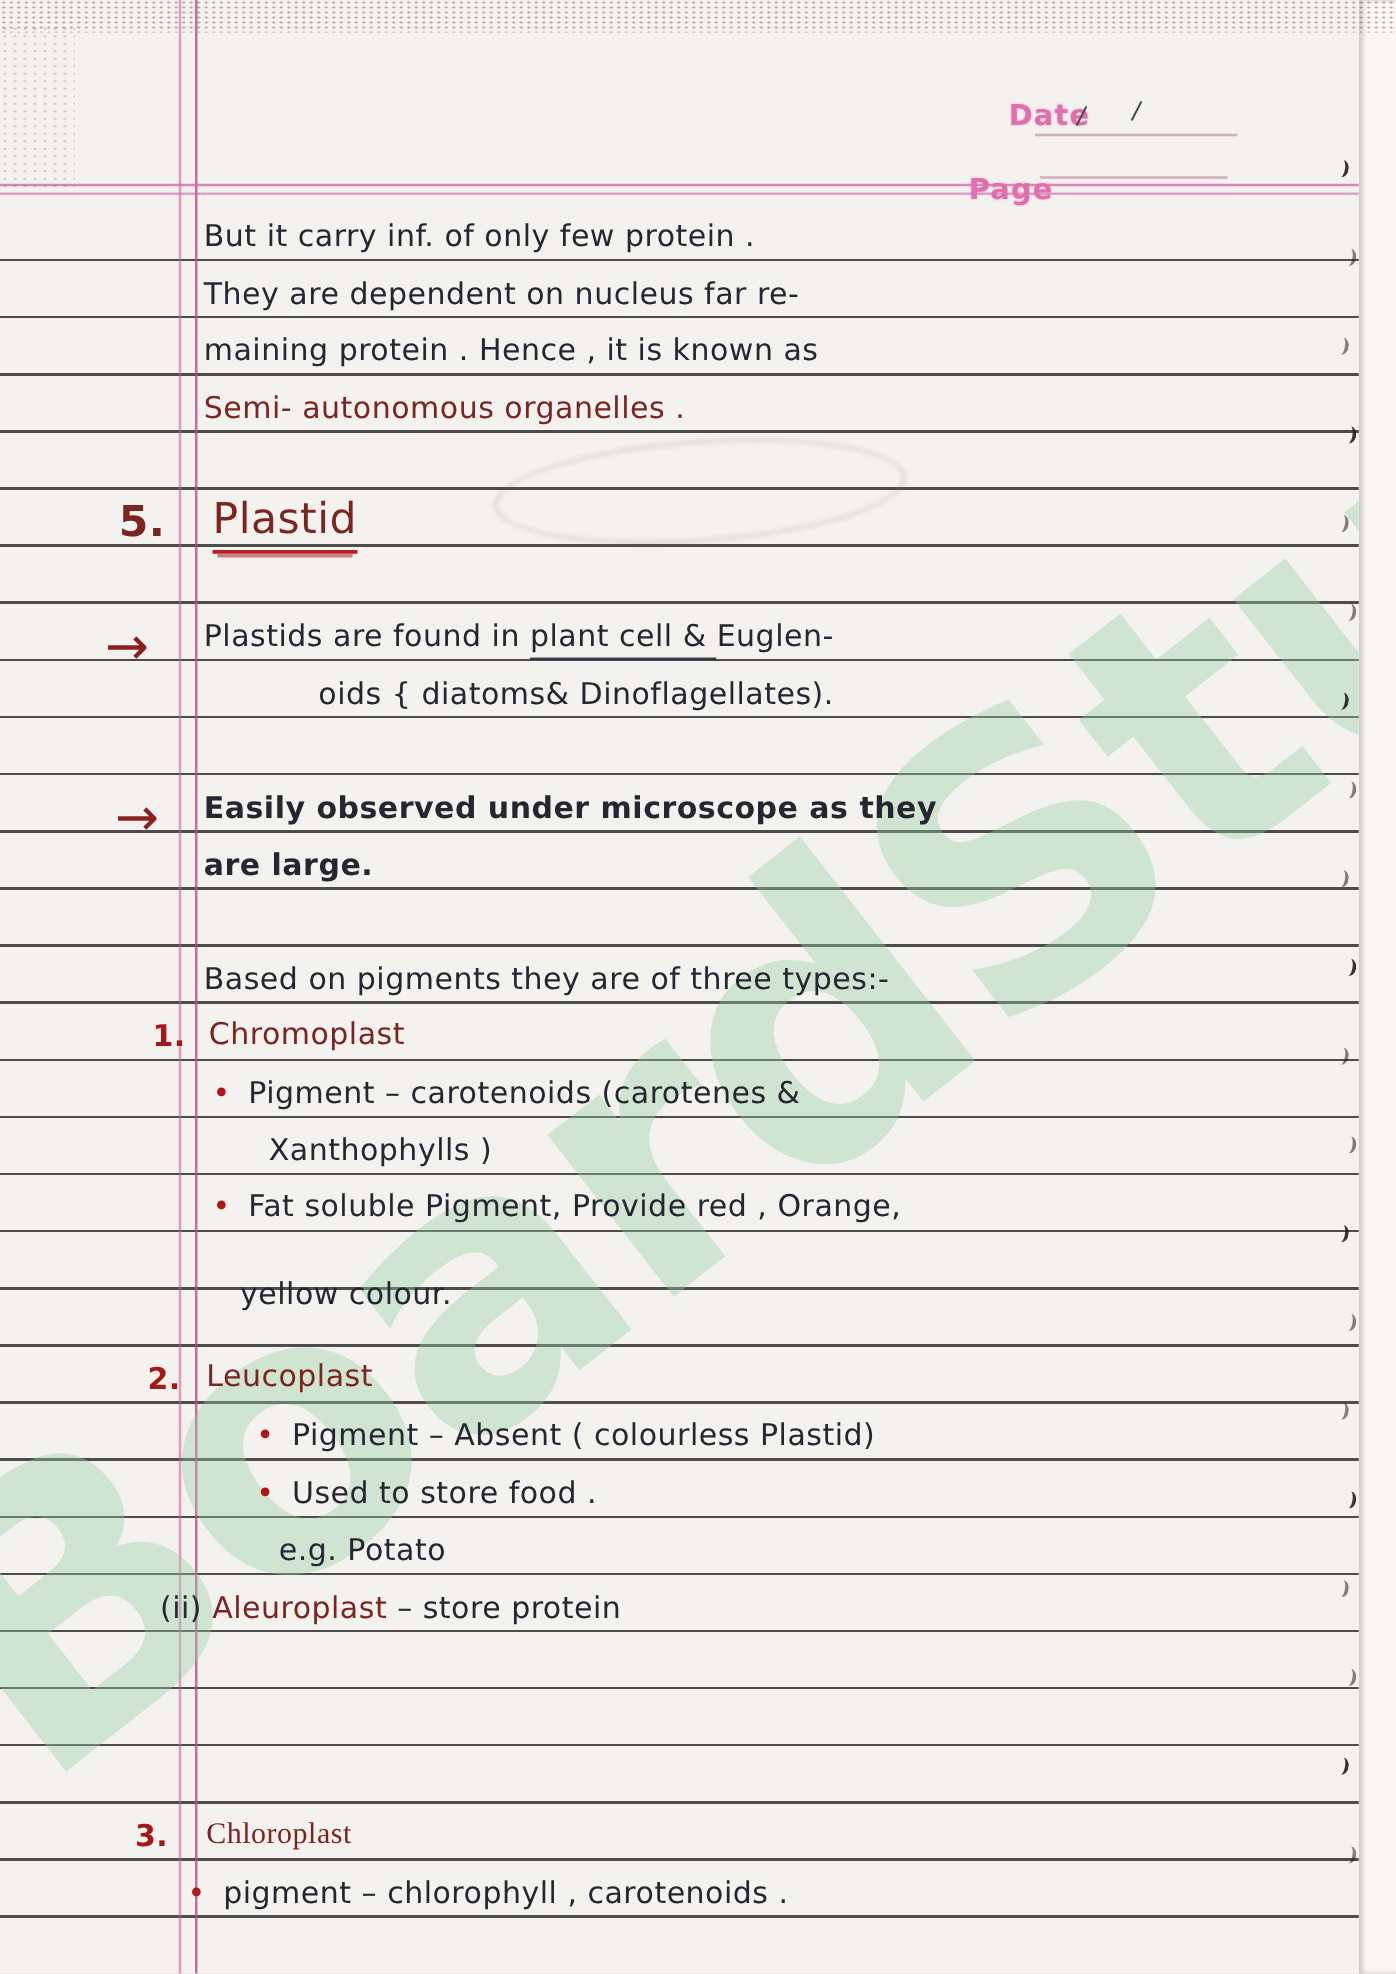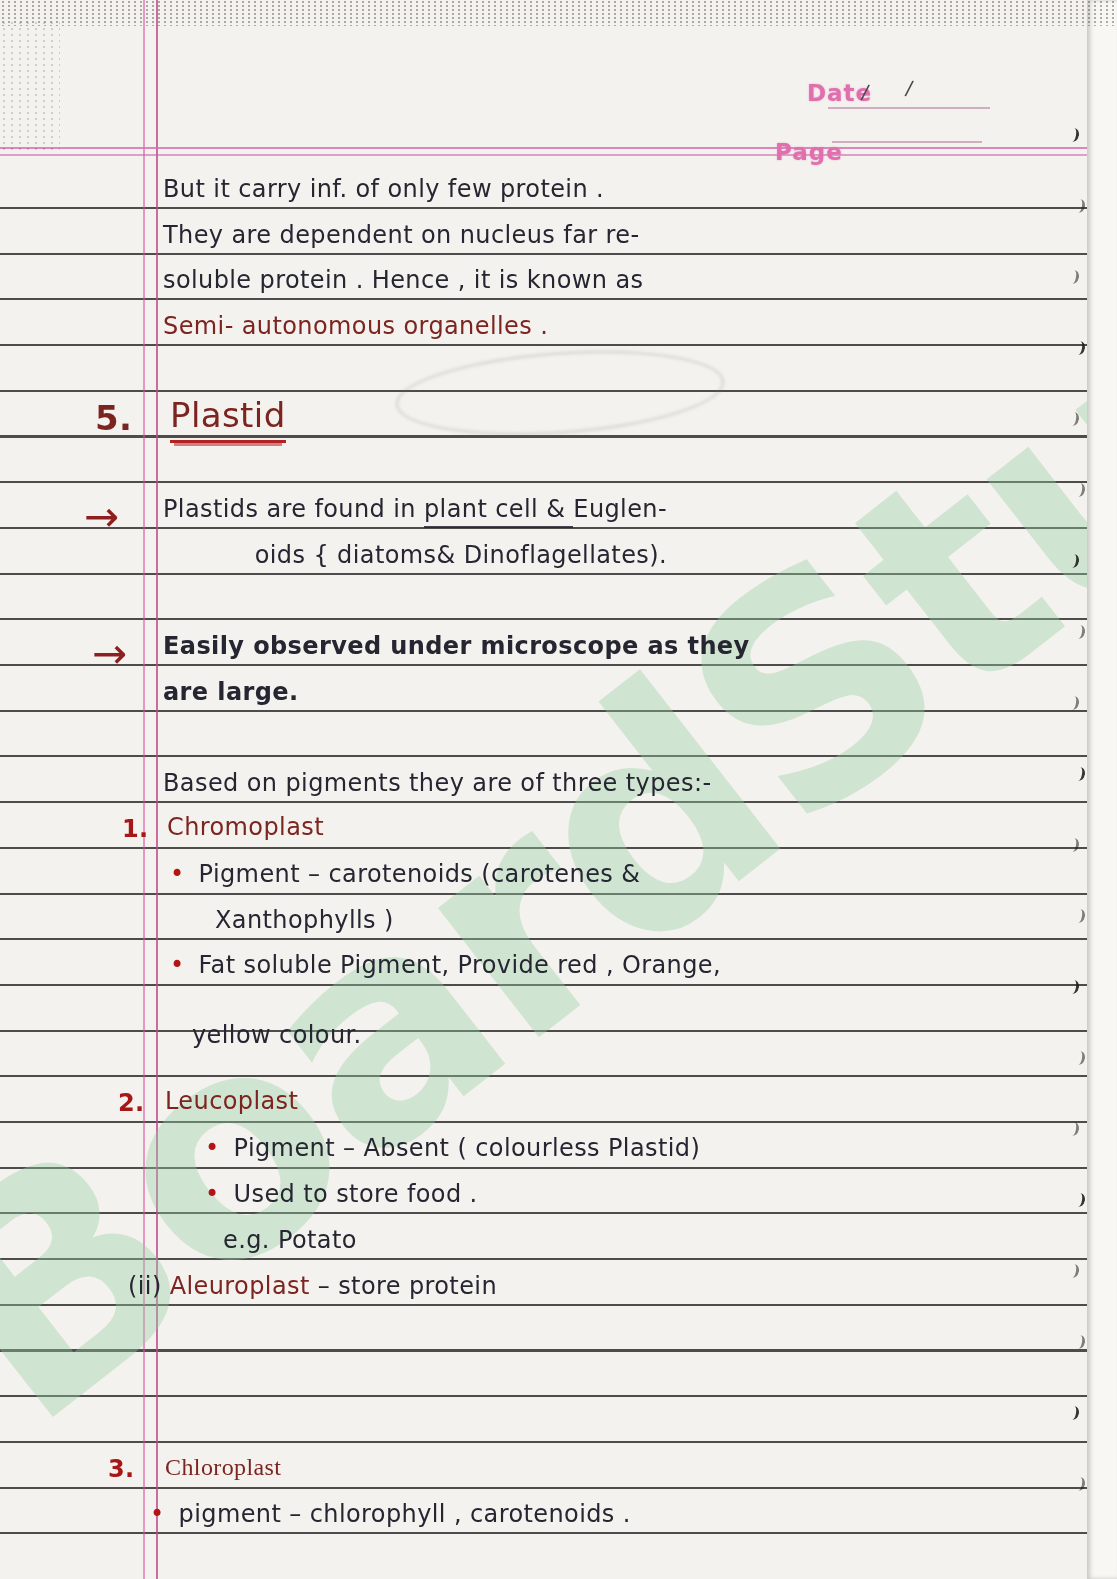--- a/index.html
+++ b/index.html
@@ -109,21 +109,21 @@
   <span class="abs plabel" style="left:807px;top:80px;text-align:center;">Date</span>
   <div class="abs pline" style="left:828px;top:107px;width:162px;"></div>
   <span class="abs slash" style="left:862px;top:80px;">/</span>
   <span class="abs slash" style="left:906px;top:76px;">/</span>
   <span class="abs plabel" style="left:775px;top:117px;margin-top:22px;">Page</span>
   <div class="abs pline" style="left:832px;top:141px;width:150px;"></div>
 
   <div class="abs hw" style="left:163px;top:167px;">
     <div>But it carry inf. of only few protein .</div>
     <div>They are dependent on nucleus far re-</div>
-    <div>soluble protein . Hence , it is known as</div>
+    <div>maining protein . Hence , it is known as</div>
     <div class="maroon">Semi- autonomous organelles .</div>
   </div>
 
   <span class="abs hw numm" style="left:95px;top:396px;font-size:34px;">5.</span>
   <span class="abs hw maroon" style="left:170px;top:393px;font-size:34px;"><span class="title-u">Plastid</span></span>
 
   <span class="abs arrow" style="left:84px;top:497px;">→</span>
   <div class="abs hw" style="left:163px;top:487px;text-align:right;">
     <div><span>Plastids are found in </span><span class="u">plant cell &amp; </span><span>Euglen-</span></div>
     <div>oids { diatoms&amp; Dinoflagellates).</div>

